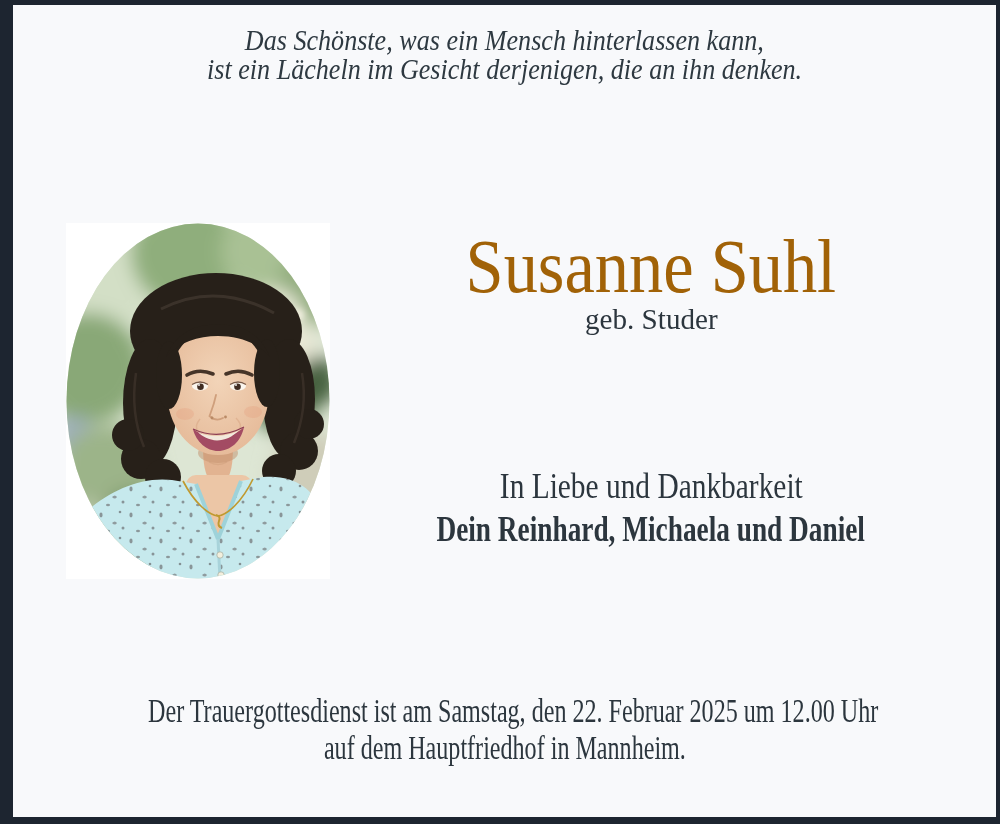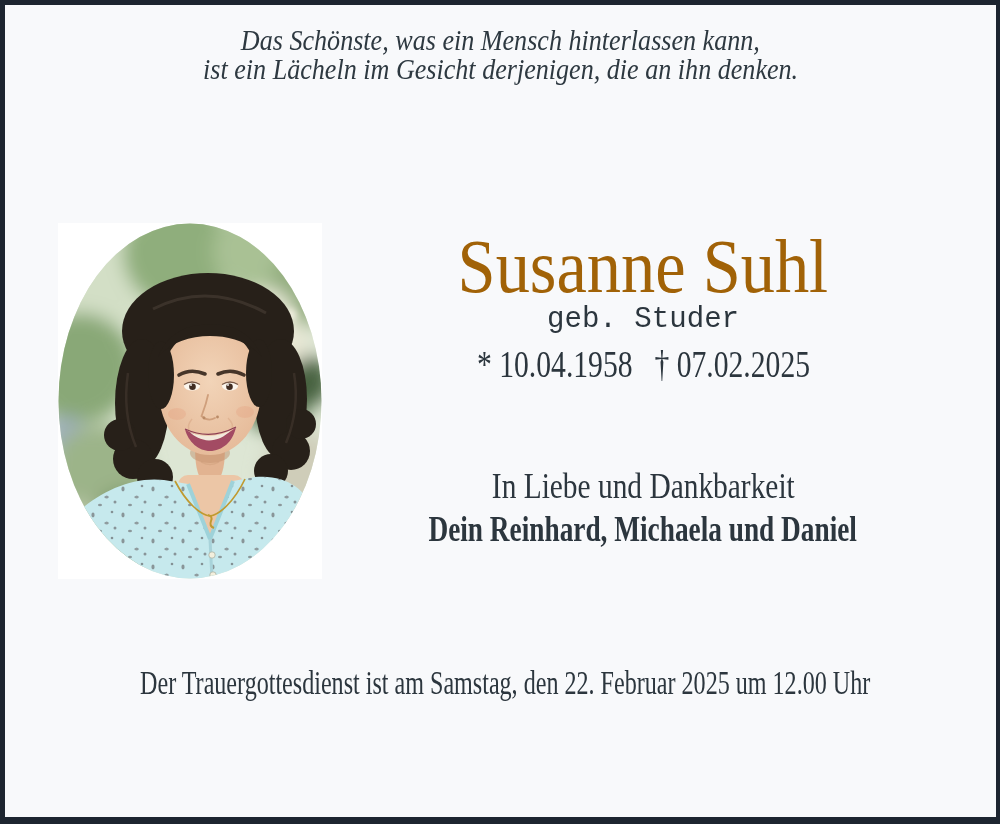--- a/index.html
+++ b/index.html
@@ -1,41 +1,41 @@
 <!DOCTYPE html>
 <html><head>
 <meta charset="utf-8">
 <style>
   html,body{margin:0;padding:0;width:1000px;height:824px;overflow:hidden;}
   body{font-family:"Liberation Serif","DejaVu Serif",serif;background:#1d2530;}
-  .frame{position:absolute;inset:0;background:#1d2530;}
+  .frame{position:absolute;inset:0;background:#1d2530;margin-left:8px;}
   .page{position:absolute;left:5px;top:5px;right:4px;bottom:7px;background:#f8f9fb;color:#2c363e;}
   .row{position:absolute;left:0;right:0;text-align:center;white-space:nowrap;}
   .col{position:absolute;left:332px;width:612px;text-align:center;white-space:nowrap;}
   .sx{display:inline-block;white-space:pre;}
   
   .epigraph{top:21px;font-style:italic;font-size:29px;line-height:28.5px;color:#2e3941;}
   .epigraph .sx{transform:scaleX(.90);}
   
   .intro{top:134px;font-size:35px;line-height:1.15;}
   .intro .sx{transform:scaleX(.84);}
   
   .name{top:220px;font-size:76px;line-height:1.1;color:#a16207;}
   .name .sx{transform:scaleX(.90);}
-  .geb{top:297px;font-size:30px;line-height:1.15;font-family:Liberation Mono, monospace;}
+  .geb{top:297px;font-size:30px;line-height:1.15;}
   .geb .sx{transform:scaleX(.97);}
   .dates{top:338px;font-size:38px;line-height:1.15;}
   .dates .sx{transform:scaleX(.78);}
   .dates .dgap{margin-left:28px;}
   .cl1{top:462px;font-size:35px;line-height:1.15;}
   .cl1 .sx{transform:scaleX(.84);}
   .cl2{top:505px;font-size:35px;font-weight:bold;line-height:1.15;}
   .cl2 .sx{transform:scaleX(.78);}
   
-  .footer{top:660px;font-size:33px;line-height:36.5px;}
+  .footer{top:688px;font-size:33px;line-height:36.5px;}
   .footer .sx{transform:scaleX(.73);}
   
   .photo-box{position:absolute;left:53px;top:218px;width:264px;height:356px;background:#ffffff;}
   .photo-box svg{display:block;}
 </style>
 </head>
 <body>
 
 <div class="frame">
   <div class="page">
@@ -153,25 +153,23 @@
           <path d="M127,206 Q152,217.5 178,204" stroke="#8c3d53" stroke-width="1.3" fill="none"></path>
           <ellipse cx="119" cy="191" rx="9" ry="6" fill="#e59a7b" opacity=".3"></ellipse>
           <ellipse cx="187" cy="189" rx="9" ry="6" fill="#e59a7b" opacity=".3"></ellipse>
           <path d="M143,239 Q152,244 161,239" stroke="#cf9f7c" stroke-width="1.3" opacity=".5" fill="none"></path>
         </g>
       </svg>
     </div>
 
     <div class="col name"><span class="sx">Susanne Suhl</span></div>
     <div class="col geb"><span class="sx">geb. Studer</span></div>
-    <div class="col dates">
-      <span class="sx"><span>* 10.04.1958</span><span class="dgap">† 07.02.2025</span></span>
-    </div>
 
     <div class="col cl1"><span class="sx">In Liebe und Dankbarkeit</span></div>
     <div class="col cl2"><span class="sx">Dein Reinhard, Michaela und Daniel</span></div>
 
     <div class="row footer">
       <div><span class="sx">Der Trauergottesdienst ist am Samstag, den 22. Februar 2025 um 12.00 Uhr</span></div>
+      <div><span class="sx">auf dem Hauptfriedhof in Mannheim.</span></div>
     </div>
 
   </div>
 </div>
 
 </body></html>

